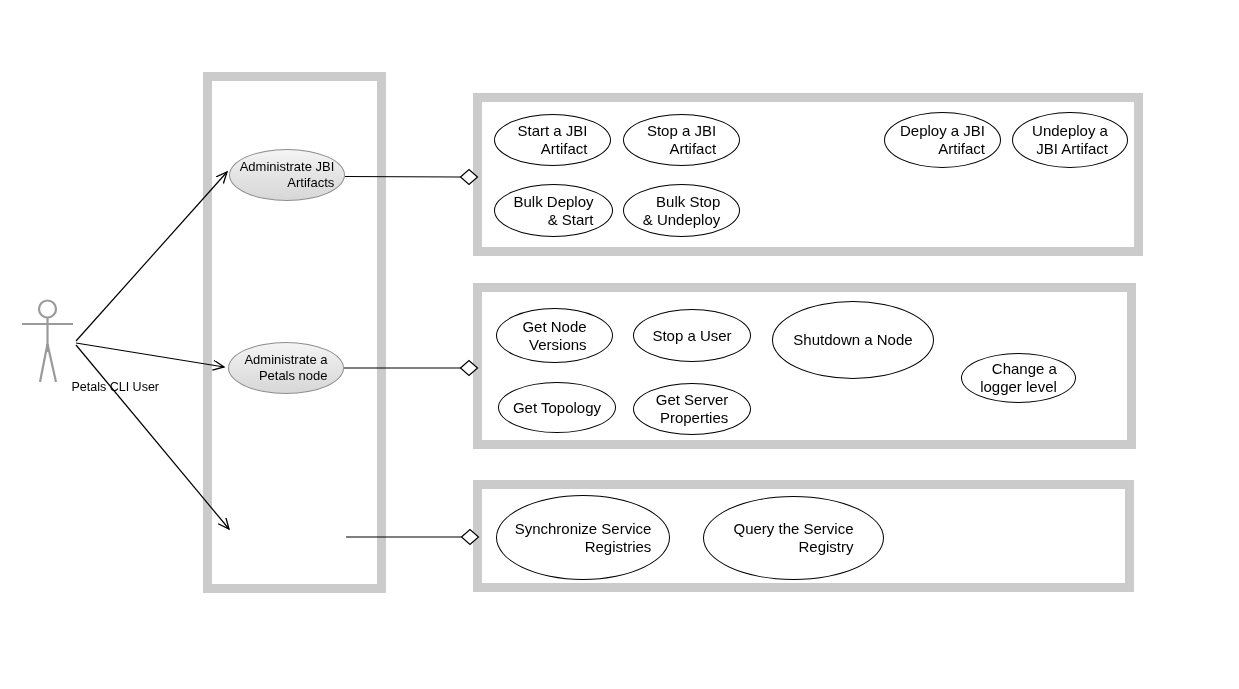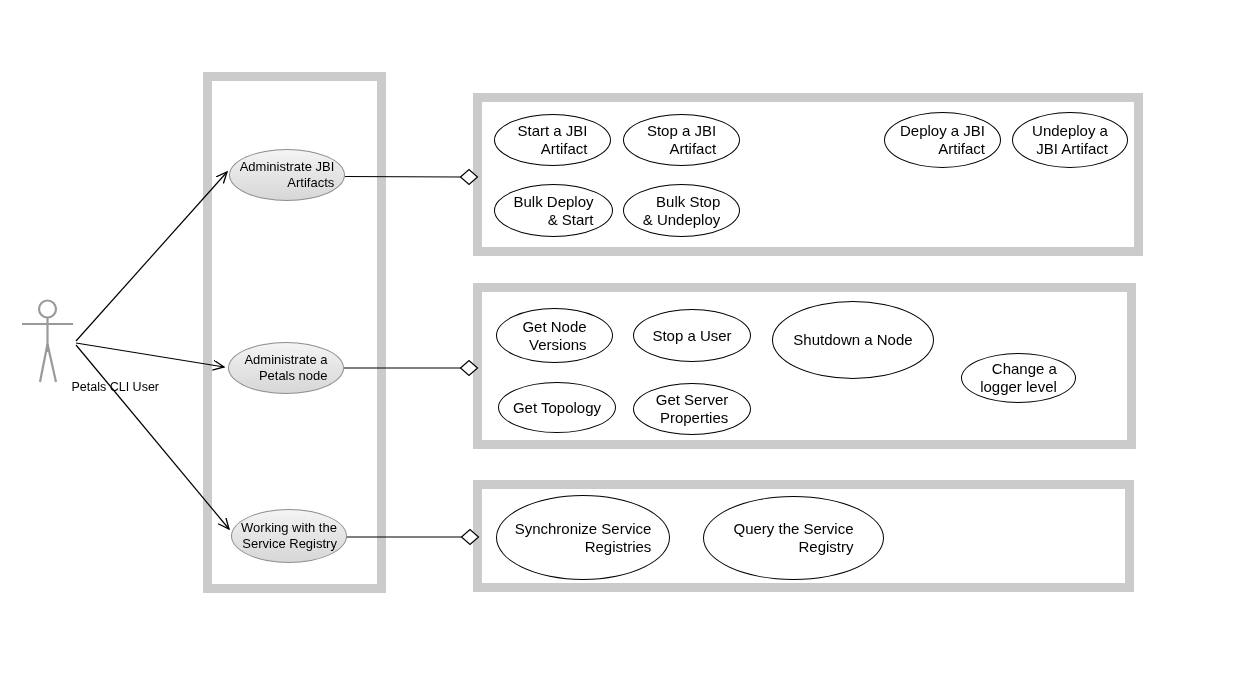--- a/index.html
+++ b/index.html
@@ -96,22 +96,20 @@
       <polygon points="461.5,537 470,529.5 478.5,537 470,544.5" fill="#ffffff"></polygon>
     </g>
   </svg>
 
   <div class="actor-label">Petals CLI User</div>
 
   <div class="uc uc-gray" style="left:229px; top:149px; width:116px; height:52px;">Administrate JBI
 Artifacts</div>
   <div class="uc uc-gray" style="left:228px; top:342px; width:116px; height:52px;">Administrate a
 Petals node</div>
-  <div class="uc uc-gray" style="left:231px; top:509px; width:116px; height:54px;">Working with the
-Service Registry</div>
 
   <div class="uc" style="left:494px; top:114px; width:117px; height:52px;">Start a JBI
 Artifact</div>
   <div class="uc" style="left:623px; top:114px; width:117px; height:52px;">Stop a JBI
 Artifact</div>
   <div class="uc" style="left:884px; top:112px; width:117px; height:56px;">Deploy a JBI
 Artifact</div>
   <div class="uc" style="left:1012px; top:112px; width:116px; height:56px;">Undeploy a
 JBI Artifact</div>
   <div class="uc" style="left:494px; top:184px; width:119px; height:53px;">Bulk Deploy

